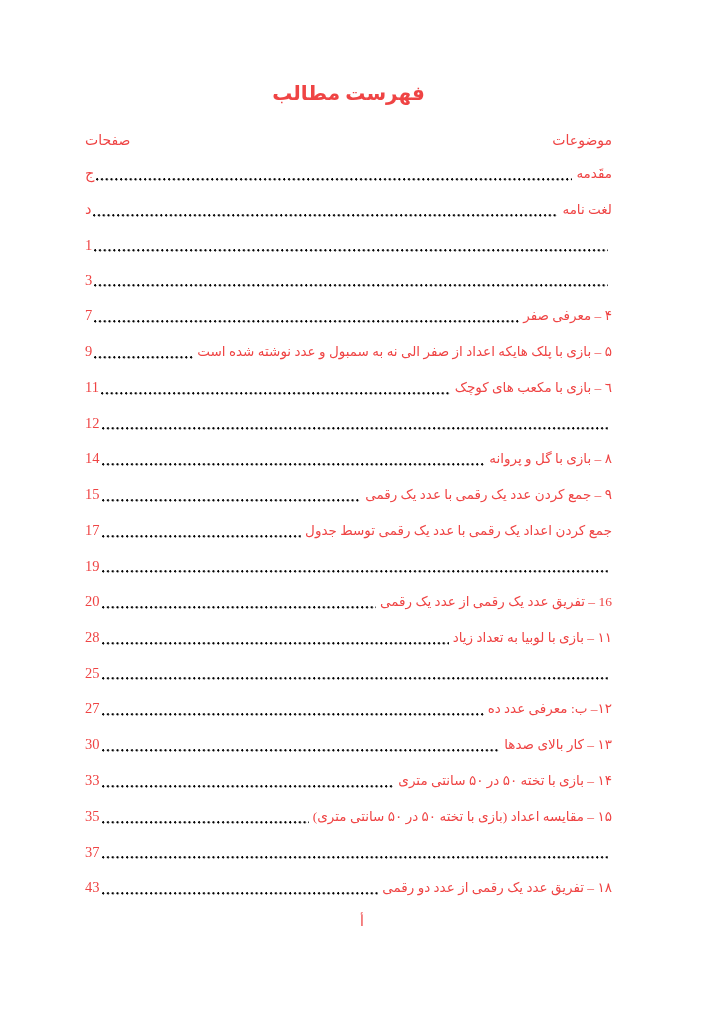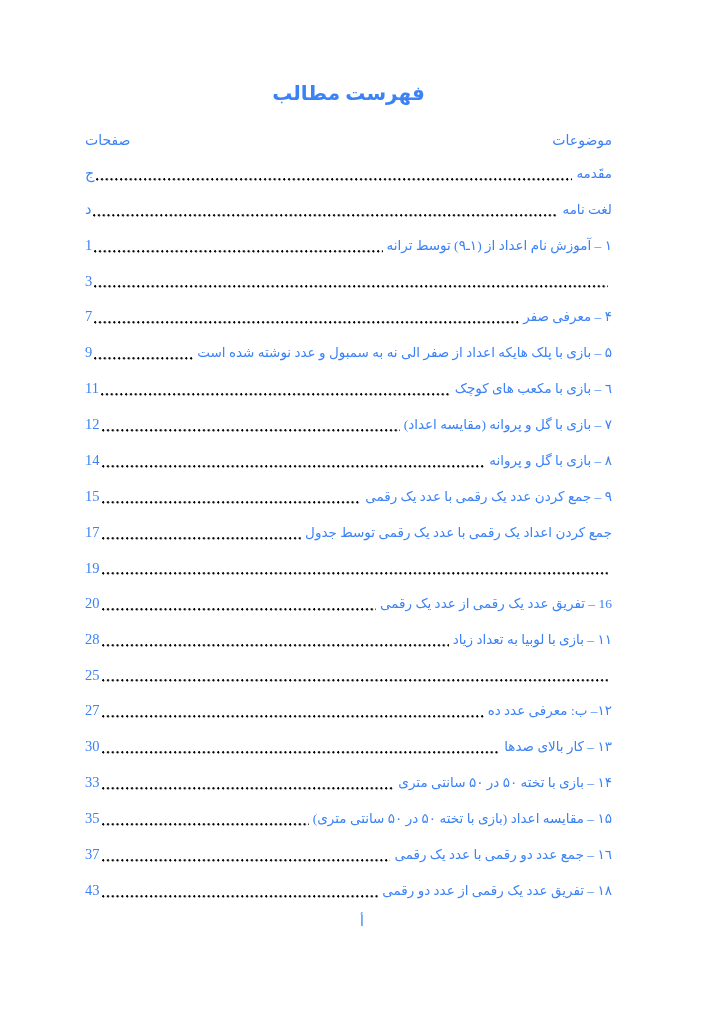--- a/index.html
+++ b/index.html
@@ -1,21 +1,21 @@
 <!DOCTYPE html>
 <html lang="fa"><head>
 <meta charset="utf-8">
 <style>
   html,body{margin:0;padding:0;}
   body{
     width:724px;height:1024px;background:#ffffff;
     font-family:"Liberation Serif","DejaVu Sans",serif;
     -webkit-font-smoothing:antialiased;
   }
-  .sheet{position:relative;width:724px;height:1024px;background:#fff;color:#3b82f6;overflow:hidden;}
+  .sheet{position:relative;width:724px;height:1024px;background:#fff;color:#ef4444;overflow:hidden;}
   .inner{position:absolute;left:85px;top:0;width:527px;}
   .title{
     margin:80px 0 0 0;text-align:center;
     font-weight:bold;font-size:20px;line-height:26px;
     font-family:"Liberation Serif","DejaVu Sans",serif;
   }
   .cols{
     display:flex;direction:rtl;justify-content:space-between;
     margin-top:26px;font-size:14px;line-height:18px;
   }
@@ -54,21 +54,20 @@
     <span class="p">ج</span>
   </div>
 
   <div class="row">
     <span class="t">لغت نامه</span>
     <span class="leader"></span>
     <span class="p">د</span>
   </div>
 
   <div class="row">
-    <span class="t">۱ – آموزش نام اعداد از (۱ـ۹) توسط ترانه</span>
     <span class="leader"></span>
     <span class="p">1</span>
   </div>
 
   <div class="row">
     <span class="leader"></span>
     <span class="p">3</span>
   </div>
 
   <div class="row">
@@ -83,21 +82,20 @@
     <span class="p">9</span>
   </div>
 
   <div class="row">
     <span class="t">٦ – بازی با مکعب های کوچک</span>
     <span class="leader"></span>
     <span class="p">11</span>
   </div>
 
   <div class="row">
-    <span class="t">۷ – بازی با گل و پروانه (مقایسه اعداد)</span>
     <span class="leader"></span>
     <span class="p">12</span>
   </div>
 
   <div class="row">
     <span class="t">۸ – بازی با گل و پروانه</span>
     <span class="leader"></span>
     <span class="p">14</span>
   </div>
 
@@ -153,21 +151,20 @@
     <span class="p">33</span>
   </div>
 
   <div class="row">
     <span class="t">۱۵ – مقایسه اعداد (بازی با تخته ۵۰ در ۵۰ سانتی متری)</span>
     <span class="leader"></span>
     <span class="p">35</span>
   </div>
 
   <div class="row">
-    <span class="t">۱٦ – جمع عدد دو رقمی با عدد یک رقمی</span>
     <span class="leader"></span>
     <span class="p">37</span>
   </div>
 
   <div class="row">
     <span class="t">۱۸ – تفریق عدد یک رقمی از عدد دو رقمی</span>
     <span class="leader"></span>
     <span class="p">43</span>
   </div>
 </div>

